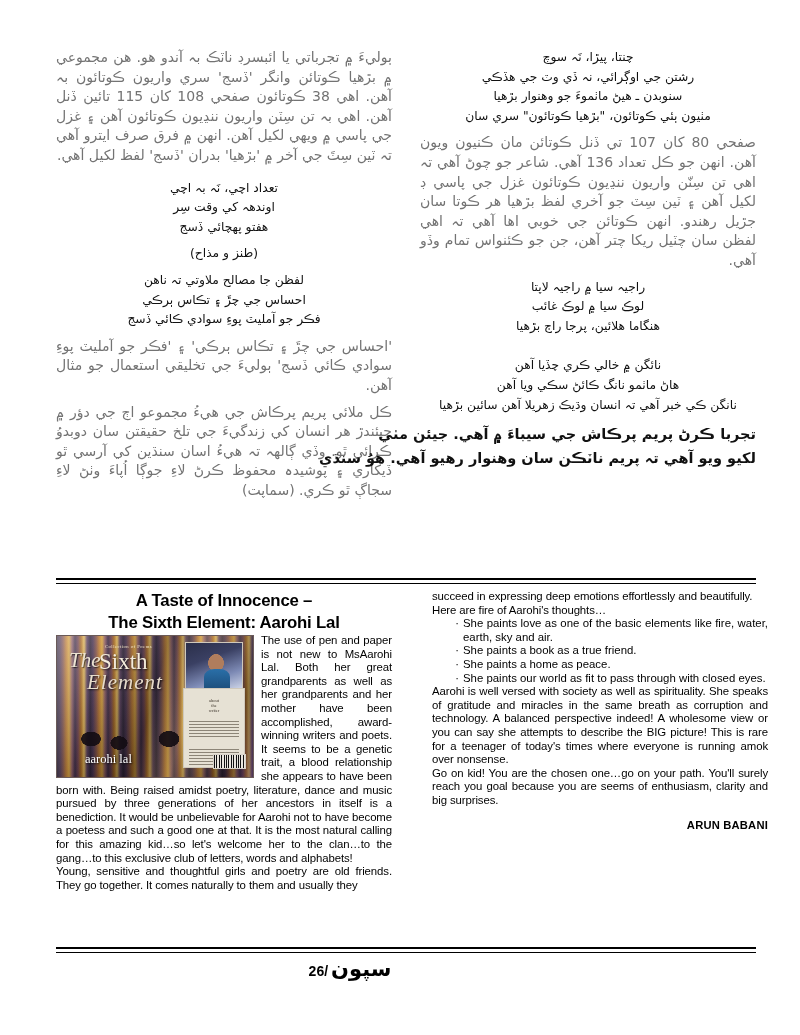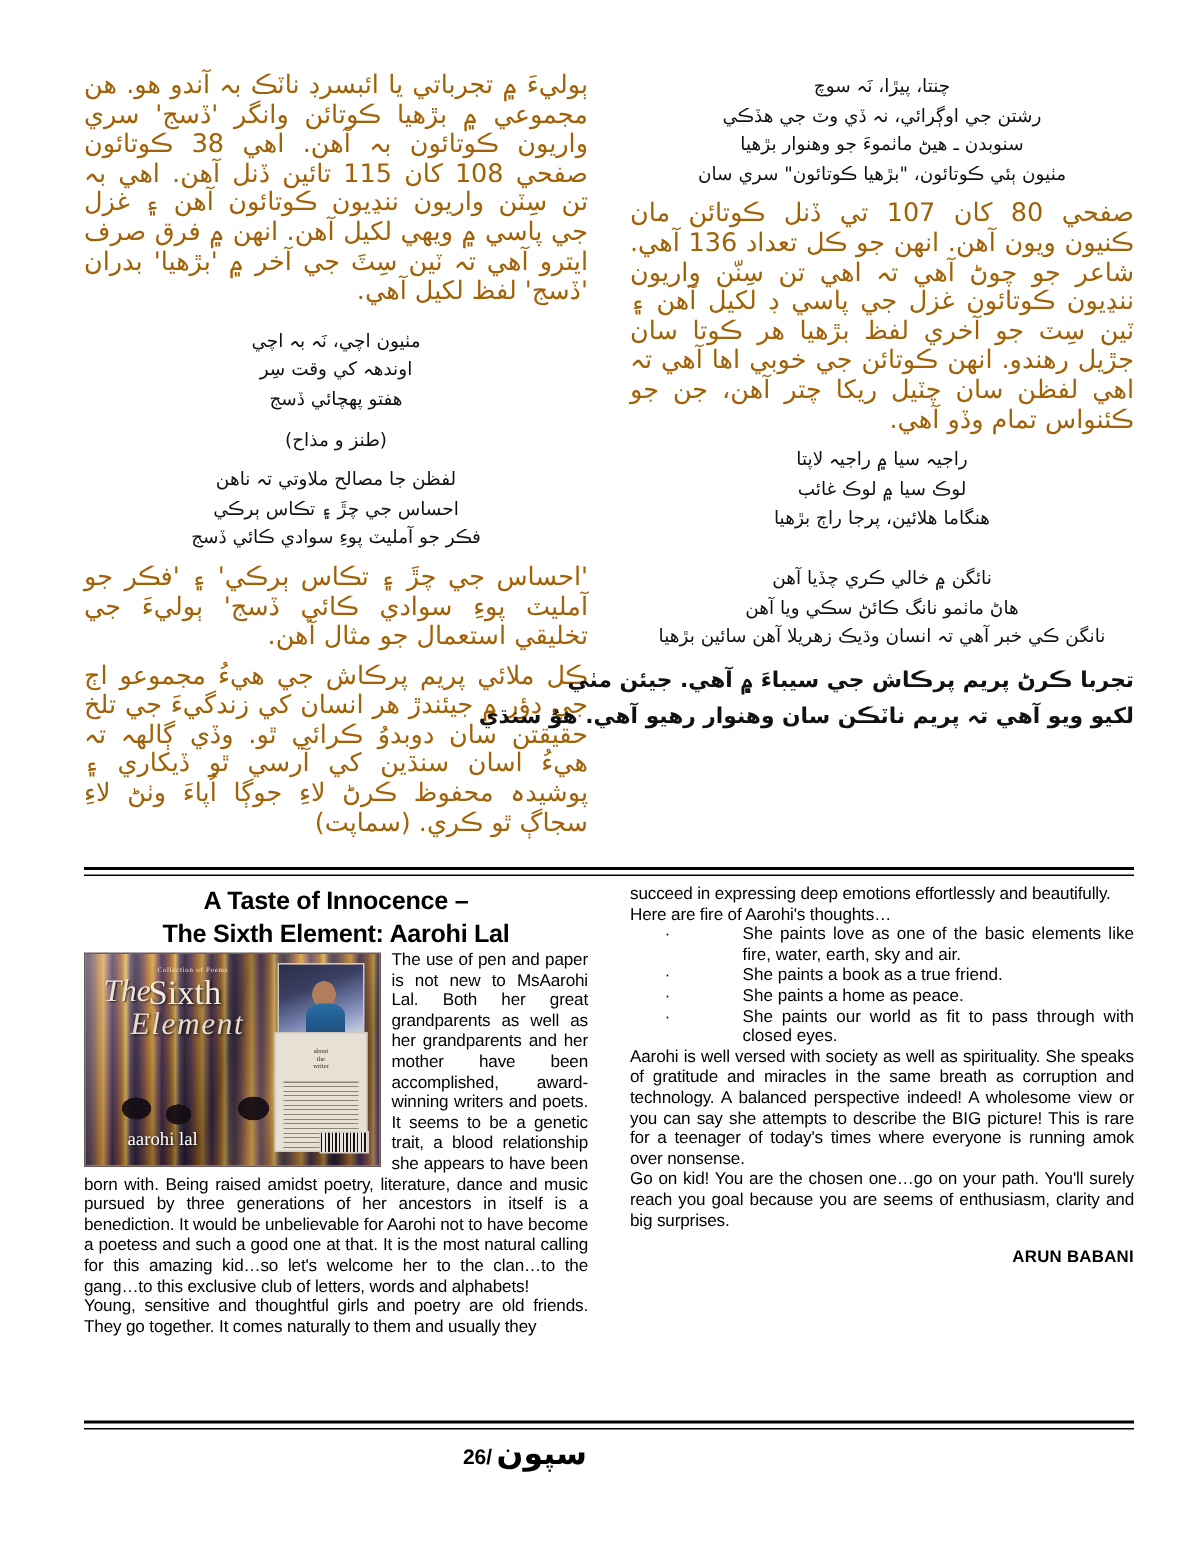--- a/index.html
+++ b/index.html
@@ -45,25 +45,25 @@
   .sin-line {
     font-family: "DejaVu Sans", "Liberation Sans", sans-serif;
     font-size: 12.3px;
     line-height: 19.6px;
     color: #111;
     white-space: nowrap;
     letter-spacing: 0px;
   }
   .sin-para {
     font-family: "DejaVu Sans", "Liberation Sans", sans-serif;
-    font-size: 17px;
+    font-size: 14px;
     line-height: 19.6px;
     text-align: justify;
     text-align-last: right;
-    color: #a16207;
+    color: #737373;
     direction: rtl;
   }
   .sin-centered {
     text-align: center;
   }
   .sin-bold {
     font-weight: bold;
     font-size: 14.5px;
     line-height: 24px;
   }
@@ -91,21 +91,21 @@
     width: 700px;
     height: 352px;
   }
   .col-left {
     position: absolute;
     left: 0; top: 0;
     width: 336px;
   }
   .col-right {
     position: absolute;
-    left: 364px; top: 0;
+    left: 376px; top: 0;
     width: 336px;
   }
 
   .headline {
     font-family: "Liberation Sans", sans-serif;
     font-weight: bold;
     font-size: 16.8px;
     line-height: 22px;
     text-align: center;
     letter-spacing: -0.2px;
@@ -278,21 +278,20 @@
     flex: 0 0 12px;
     margin-left: 19px;
     text-align: center;
     font-size: 11px;
     line-height: 13.6px;
   }
   .bullet-text {
     flex: 1 1 auto;
     text-align: justify;
     text-align-last: left;
-    margin-left: 44px;
   }
   .byline {
     font-family: "Liberation Sans", sans-serif;
     font-weight: bold;
     font-size: 11.2px;
     text-align: right;
     margin-top: 11px;
     letter-spacing: 0.2px;
   }
 
@@ -345,21 +344,21 @@
       <div class="sin-line sin-centered">هاڻ ماٺمو نانگ ڪائڻ سڪي ويا آهن</div>
       <div class="sin-line sin-centered">نانگن ڪي خبر آهي تہ انسان وڌيڪ زهريلا آهن سائين بڙهيا</div>
       <div class="sin-gap-sm"></div>
       <div class="sin-line sin-bold sin-centered">تجربا ڪرڻ پريم پرڪاش جي سيباءَ ۾ آهي. جيئن مٺي</div>
       <div class="sin-line sin-bold sin-centered">لکيو ويو آهي تہ پريم ناٽڪن سان وهنوار رهيو آهي. هوُ سنڌي</div>
     </div>
 
     <div class="sindhi-col left-col">
       <div class="sin-para">ٻوليءَ ۾ تجرباتي يا ائبسرڊ ناٽڪ بہ آندو هو. هن مجموعي ۾ بڙهيا ڪوتائن وانگر 'ڏسج' سري واريون ڪوتائون بہ آهن. اهي 38 ڪوتائون صفحي 108 کان 115 تائين ڏنل آهن. اهي بہ تن سِٽن واريون ننڍيون ڪوتائون آهن ۽ غزل جي پاسي ۾ ويهي لکيل آهن. انهن ۾ فرق صرف ايترو آهي تہ ٽين سِٽَ جي آخر ۾ 'بڙهيا' بدران 'ڏسج' لفظ لکيل آهي.</div>
       <div class="sin-gap"></div>
-      <div class="sin-line sin-centered">مٺيون اچي، نَہ بہ اچي</div>
+      <div class="sin-line sin-centered">تعداد اچي، نَہ بہ اچي</div>
       <div class="sin-line sin-centered">اوندهہ کي وقت سِر</div>
       <div class="sin-line sin-centered">هفتو پهچائي ڏسج</div>
       <div class="sin-gap-sm"></div>
       <div class="sin-line sin-centered">(طنز و مذاح)</div>
       <div class="sin-gap-sm"></div>
       <div class="sin-line sin-centered">لفظن جا مصالح ملاوتي تہ ناهن</div>
       <div class="sin-line sin-centered">احساس جي چڙَ ۽ تڪاس ٻرڪي</div>
       <div class="sin-line sin-centered">فڪر جو آمليٽ پوءِ سوادي ڪائي ڏسج</div>
       <div class="sin-gap-sm"></div>
       <div class="sin-para">'احساس جي چڙَ ۽ تڪاس ٻرڪي' ۽ 'فڪر جو آمليٽ پوءِ سوادي ڪائي ڏسج' ٻوليءَ جي تخليقي استعمال جو مثال آهن.</div>

